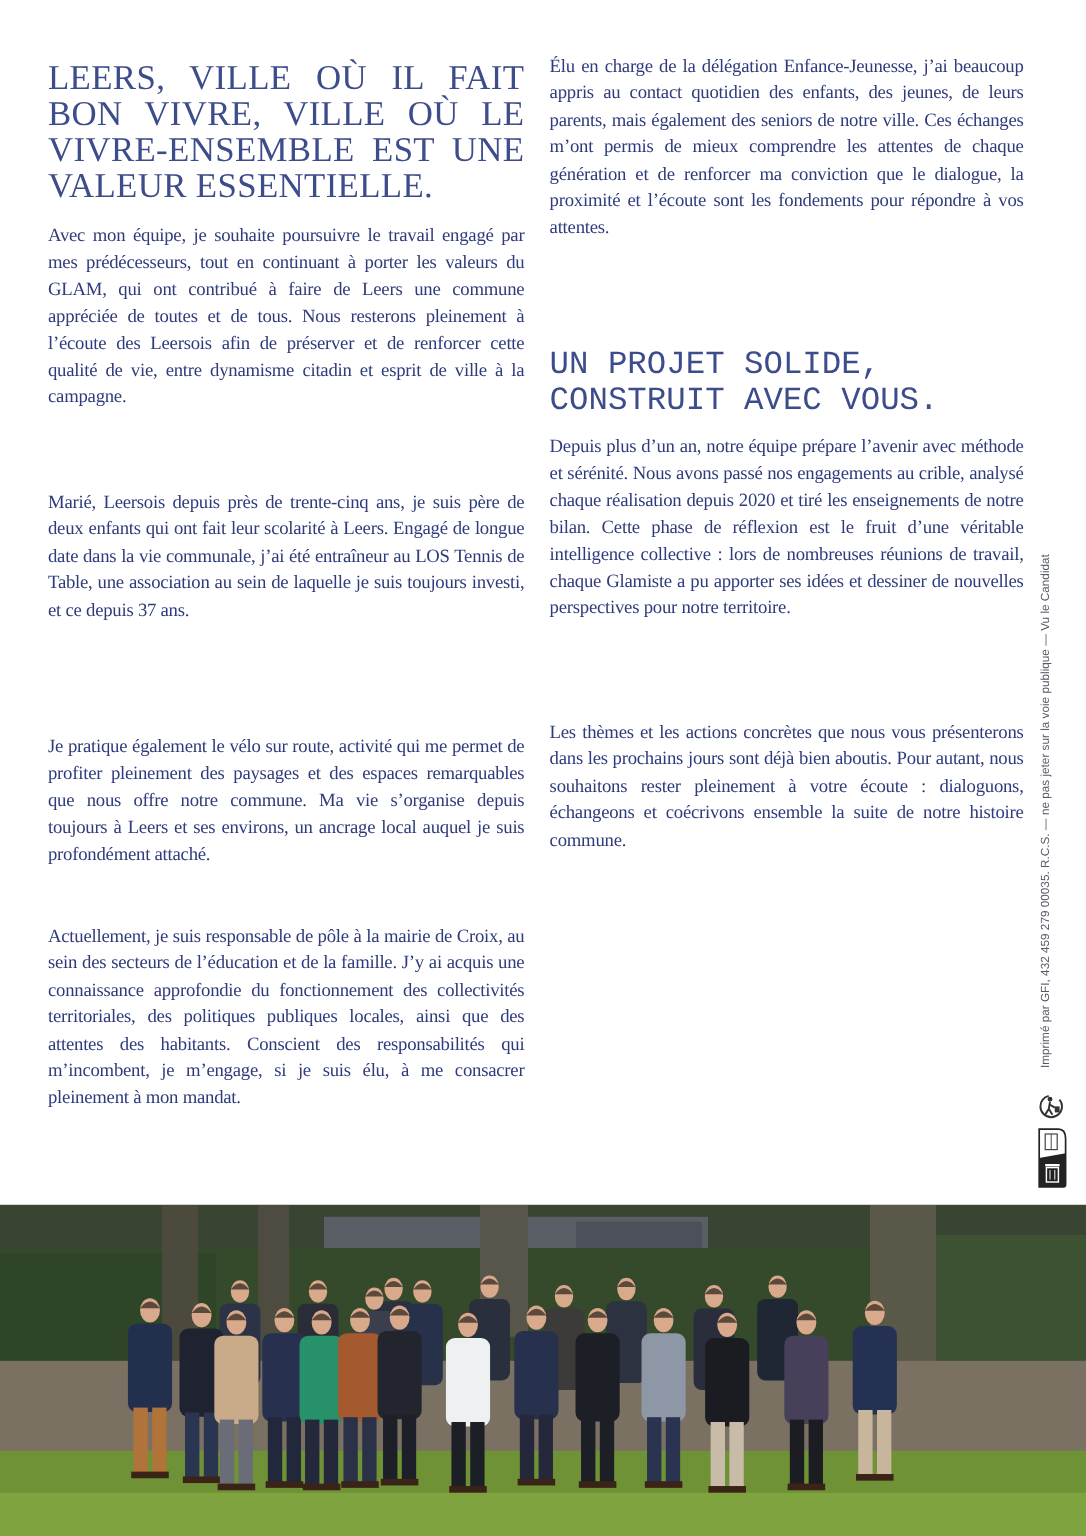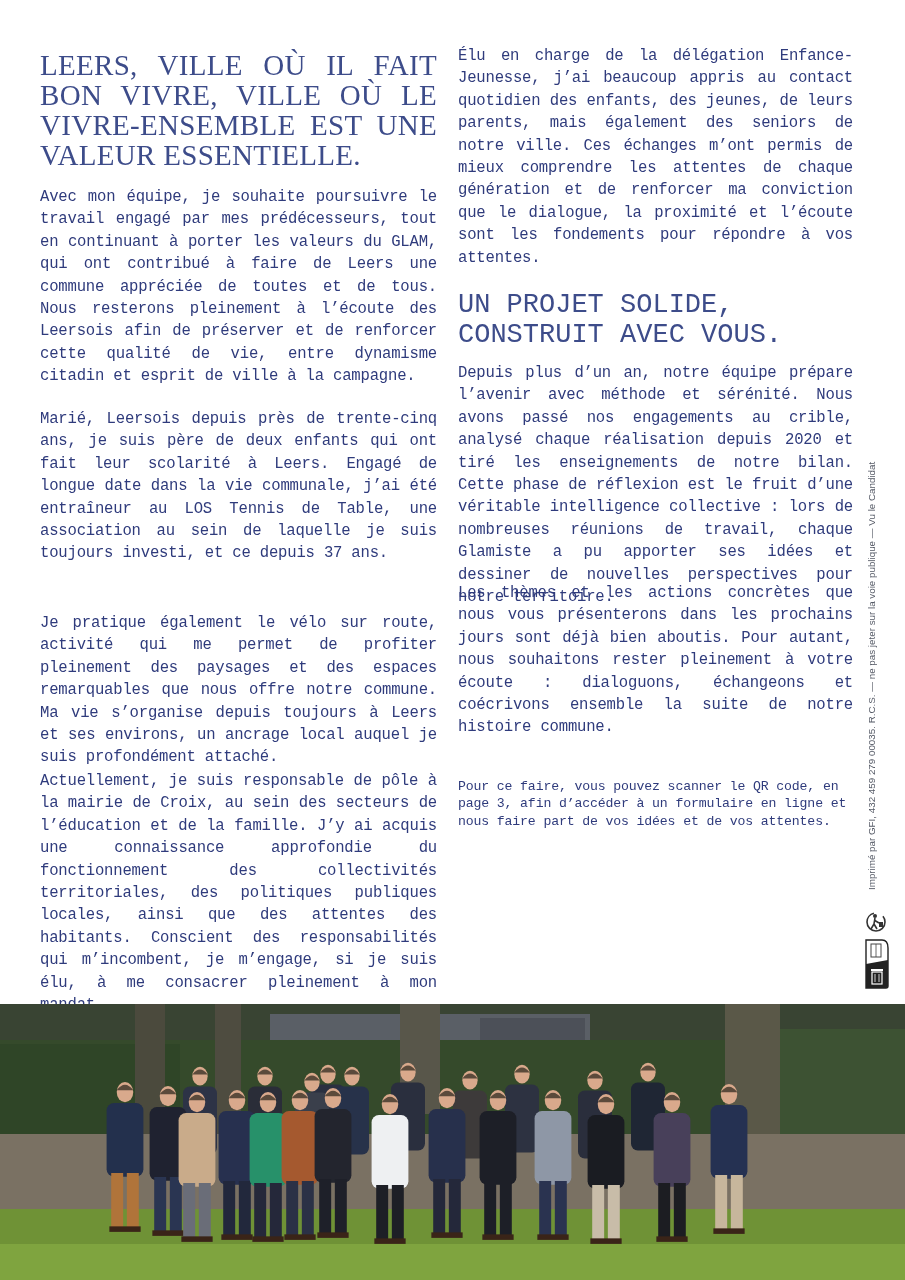--- a/index.html
+++ b/index.html
@@ -14,21 +14,21 @@
       font-weight: normal;
       text-transform: uppercase;
       margin: 0;
       letter-spacing: 0.5px;
     }
     .heading-1 { position: absolute; top: 50px; font-size: 26.5px; line-height: 30px; text-align: justify; text-align-last: left; letter-spacing: 0.3px; font-family: "Liberation Serif", serif; font-size: 29px; }
     .heading-2 { position: absolute; top: 290px; font-size: 27px; line-height: 30px; font-family: Liberation Mono, monospace; letter-spacing: 0px; }
     .para {
       position: absolute;
       margin: 0;
-      font-family: Liberation Mono, monospace;
+      font-family: Liberation Serif, serif;
       color: #2f3b7c;
       font-size: 15.6px;
       line-height: 22.4px;
       text-align: justify;
       letter-spacing: -0.2px;
       word-spacing: 0px;
     }
     .para.small {
       font-size: 13.2px;
       line-height: 17.3px;
@@ -66,24 +66,23 @@
     <p class="para" style="top:589px; width:397px;margin-top:23px;">Je pratique également le vélo sur route, activité qui me permet de profiter pleinement des paysages et des espaces remarquables que nous offre notre commune. Ma vie s’organise depuis toujours à Leers et ses environs, un ancrage local auquel je suis profondément attaché.</p>
     <p class="para" style="top:770px; width:397px;">Actuellement, je suis responsable de pôle à la mairie de Croix, au sein des secteurs de l’éducation et de la famille. J’y ai acquis une connaissance approfondie du fonctionnement des collectivités territoriales, des politiques publiques locales, ainsi que des attentes des habitants. Conscient des responsabilités qui m’incombent, je m’engage, si je suis élu, à me consacrer pleinement à mon mandat.</p>
   </div>
 
   <div class="col col-right">
     <p class="para" style="top:45px; width:395px;">Élu en charge de la délégation Enfance-Jeunesse, j’ai beaucoup appris au contact quotidien des enfants, des jeunes, de leurs parents, mais également des seniors de notre ville. Ces échanges m’ont permis de mieux comprendre les attentes de chaque génération et de renforcer ma conviction que le dialogue, la proximité et l’écoute sont les fondements pour répondre à vos attentes.</p>
 
     <h2 class="heading heading-2" style="width:395px;">UN PROJET SOLIDE, CONSTRUIT AVEC VOUS.</h2>
 
     <p class="para" style="top:362px; width:395px;">Depuis plus d’un an, notre équipe prépare l’avenir avec méthode et sérénité. Nous avons passé nos engagements au crible, analysé chaque réalisation depuis 2020 et tiré les enseignements de notre bilan. Cette phase de réflexion est le fruit d’une véritable intelligence collective : lors de nombreuses réunions de travail, chaque Glamiste a pu apporter ses idées et dessiner de nouvelles perspectives pour notre territoire.</p>
-    <p class="para" style="top:582px; width:395px;">Les thèmes et les actions concrètes que nous vous présenterons dans les prochains jours sont déjà bien aboutis. Pour autant, nous souhaitons rester pleinement à votre écoute : dialoguons, échangeons et coécrivons ensemble la suite de notre histoire commune.</p>
+    <p class="para" style="top:600px; width:395px;">Les thèmes et les actions concrètes que nous vous présenterons dans les prochains jours sont déjà bien aboutis. Pour autant, nous souhaitons rester pleinement à votre écoute : dialoguons, échangeons et coécrivons ensemble la suite de notre histoire commune.</p>
 
     <div style="position:absolute; top:778px; width:395px;">
-      <p class="para small" style="position:relative;">Pour ce faire, vous pouvez scanner le QR code, en page 3, afin d’accéder à un formulaire en ligne et nous faire part de vos idées et de vos attentes.</p>
     </div>
   </div>
 
   <div class="side-legal">Imprimé par GFI, 432 459 279 00035. R.C.S. — ne pas jeter sur la voie publique — Vu le Candidat</div>
 
   <div class="eco-icons">
     <svg width="26" height="24" viewBox="0 0 26 24">
       <circle cx="12" cy="12" r="9" fill="none" stroke="#333" stroke-width="1.6" stroke-dasharray="40 10"></circle>
       <circle cx="11" cy="6" r="2" fill="#333"></circle>
       <path d="M11 8 L10 14 L7 19 M10 14 L13 19 M10 10 L15 13" stroke="#333" stroke-width="1.6" fill="none"></path>

